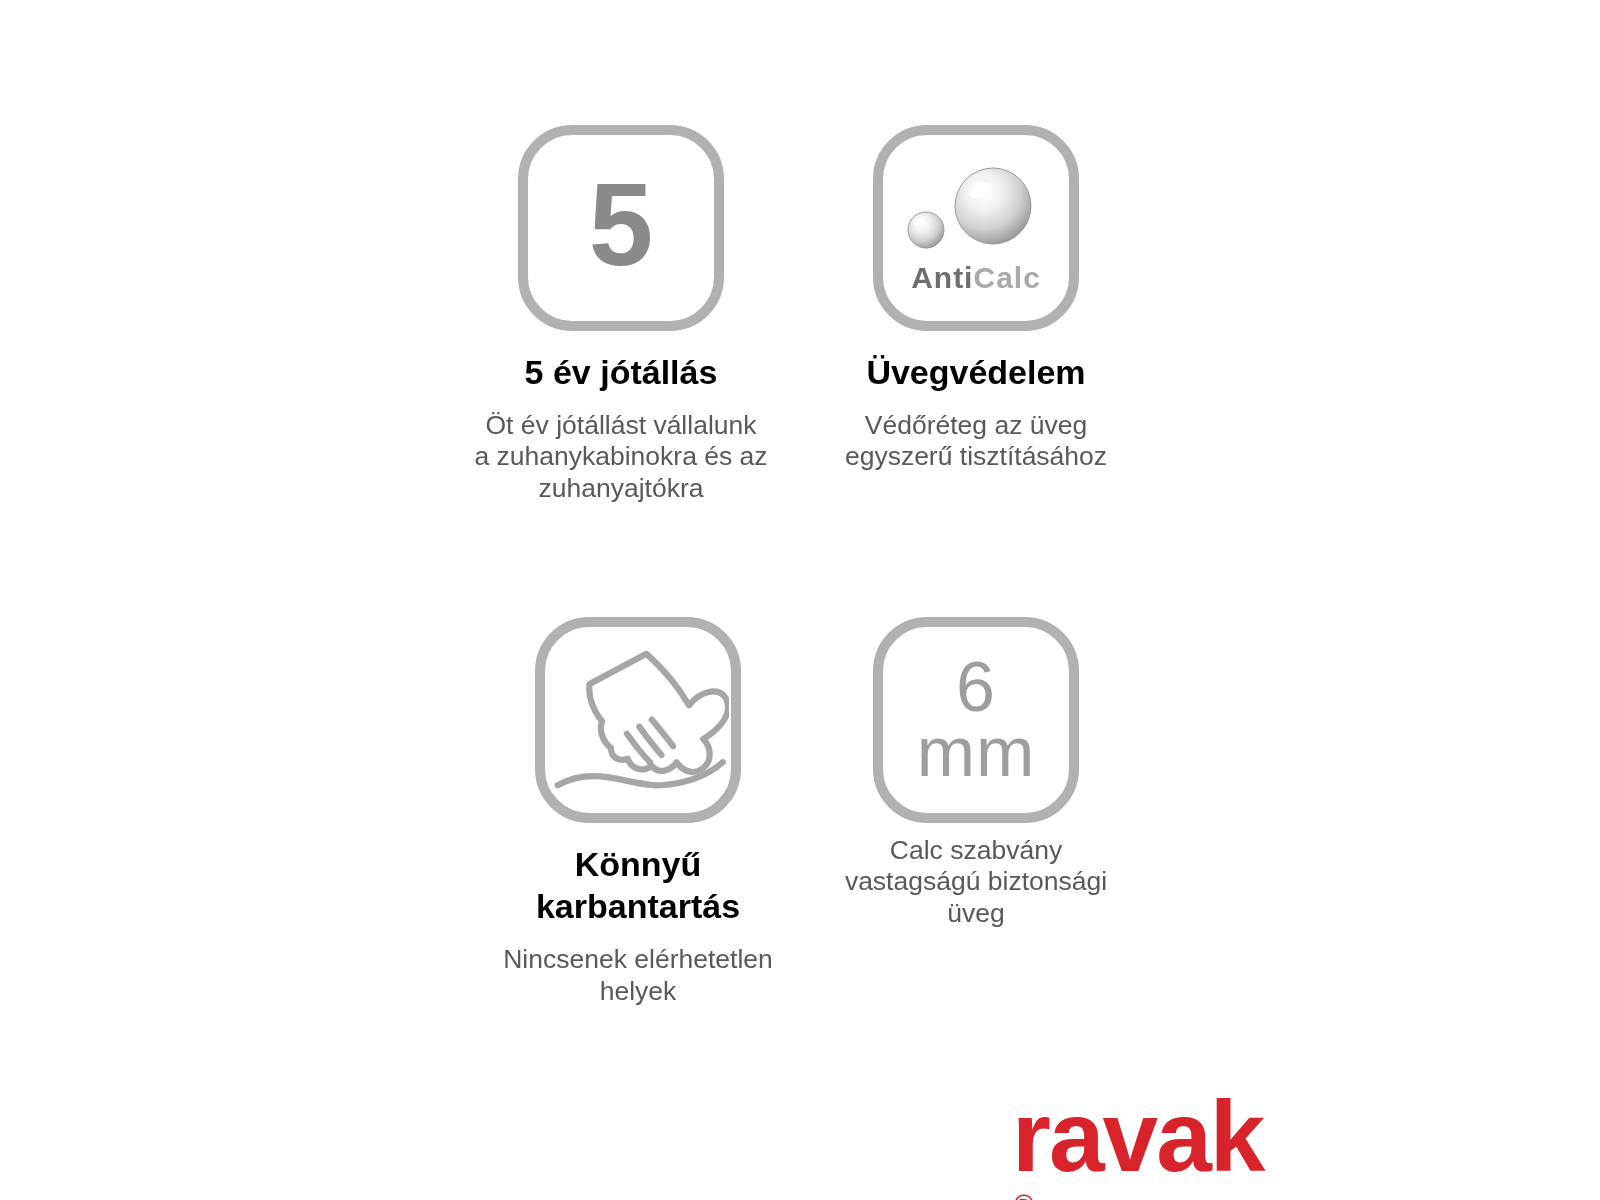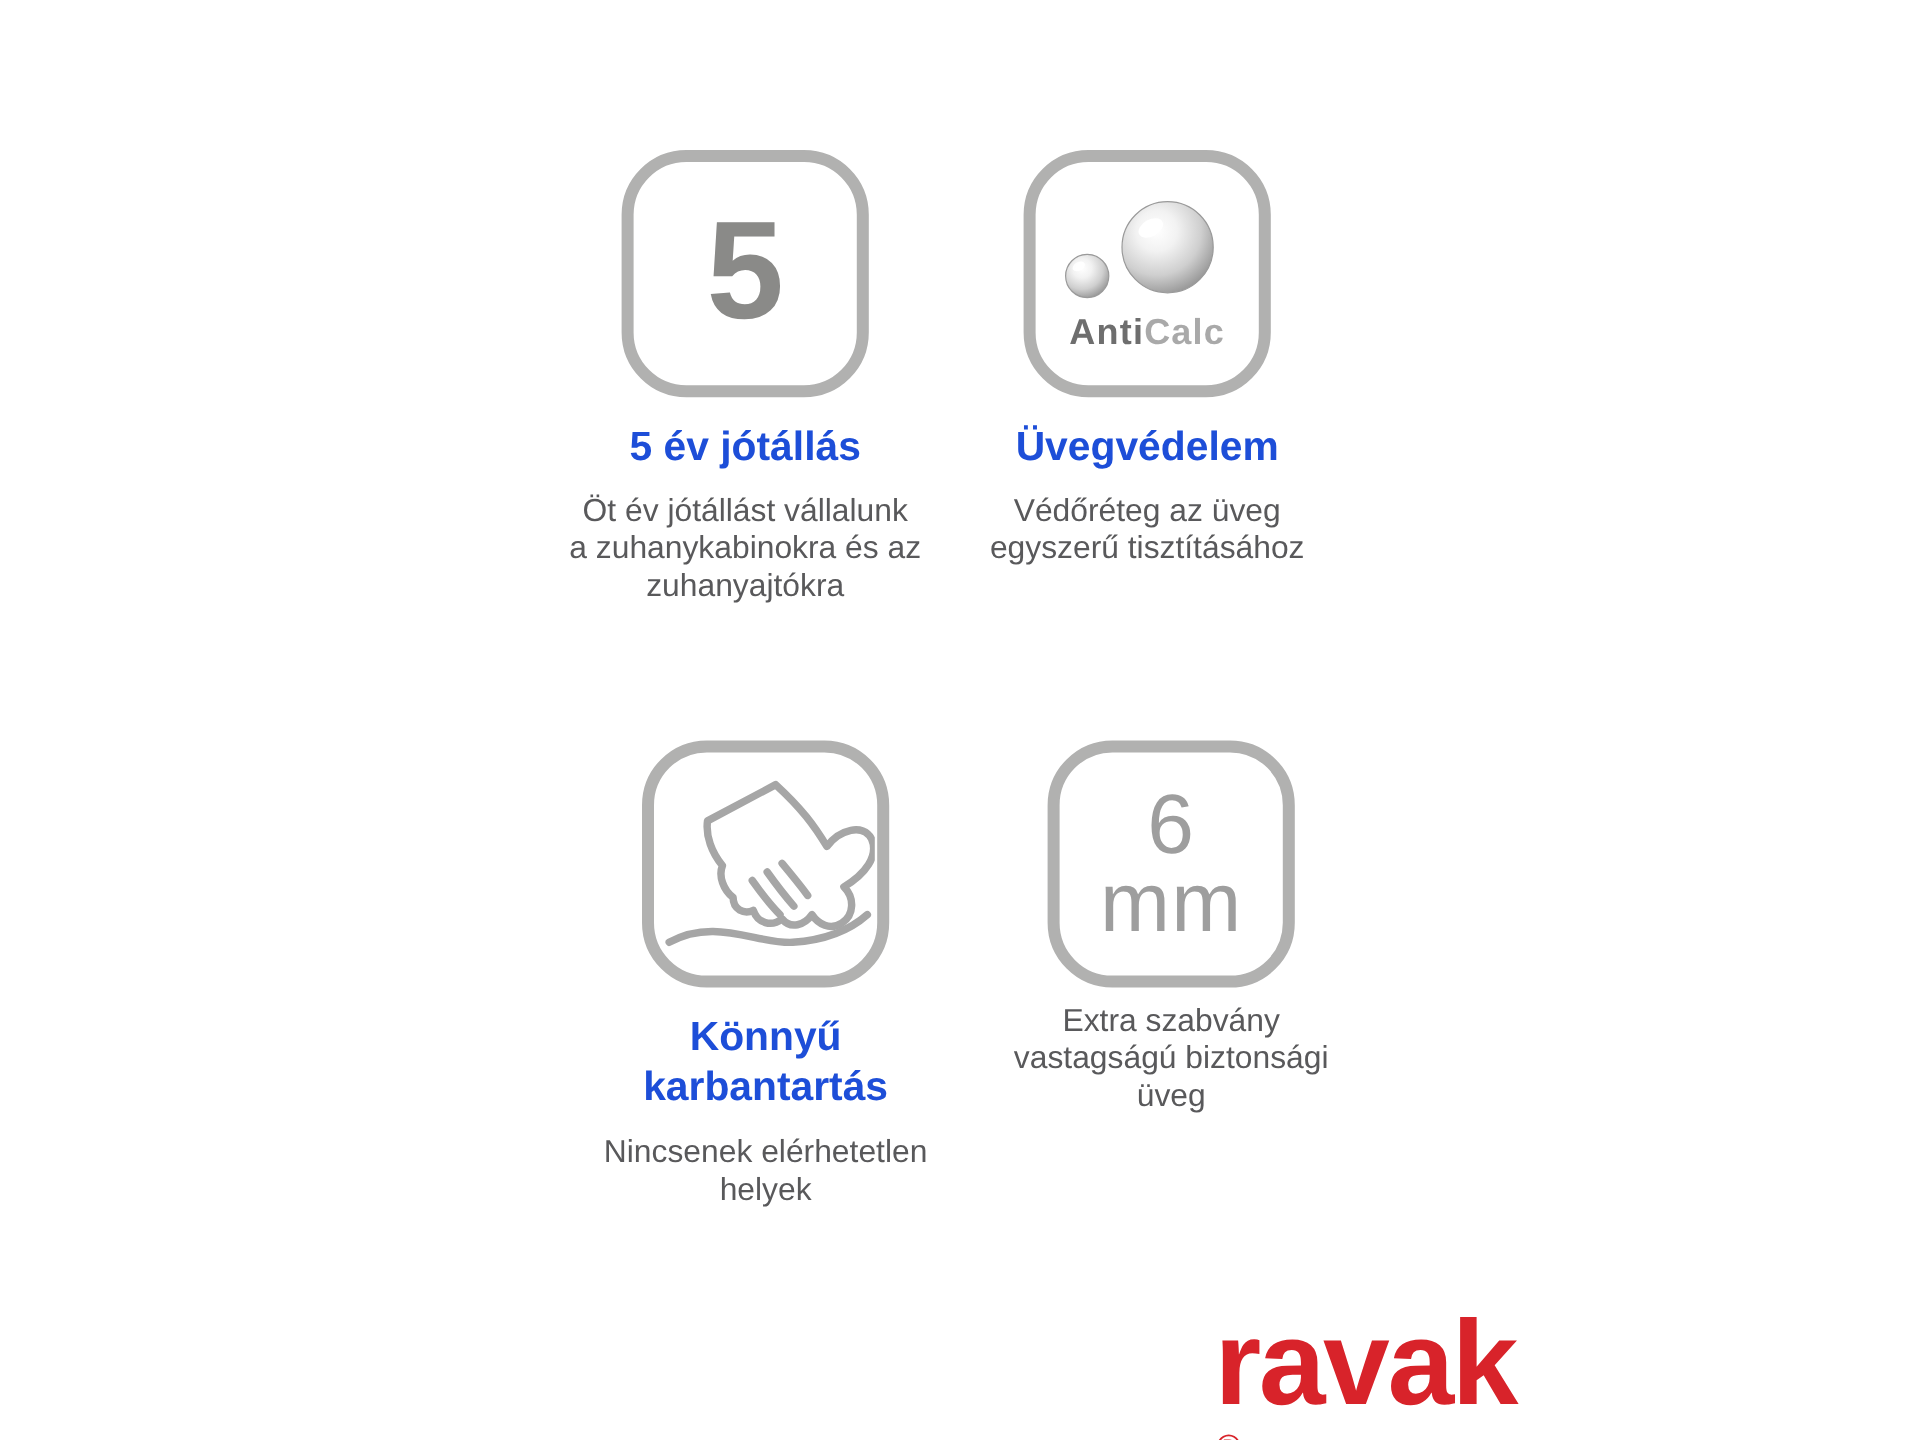--- a/index.html
+++ b/index.html
@@ -17,21 +17,21 @@
   }
   .feature {
     position: absolute;
     width: 380px;
     display: flex;
     flex-direction: column;
     align-items: center;
     text-align: center;
   }
   .pos-tl { left: 431px; top: 125px; }
-  .pos-tr { left: 766px; top: 125px; }
+  .pos-tr { left: 786px; top: 125px; }
   .pos-bl { left: 448px; top: 617px; }
   .pos-br { left: 786px; top: 617px; }
   .badge {
     width: 206px;
     height: 206px;
     box-sizing: border-box;
     border: 10px solid #b1b1b0;
     border-radius: 54px;
     display: flex;
     flex-direction: column;
@@ -60,21 +60,21 @@
     font-weight: 600;
     letter-spacing: 1px;
     margin-top: 4px;
     line-height: 1;
   }
   .anticalc-label .anti { color: #6e6e6e; }
   .anticalc-label .calc { color: #a9a9a9; }
   .title {
     font-size: 34px;
     font-weight: bold;
-    color: #1d4ed8;
+    color: #000000;
     margin: 20px 0 5px 0;
     line-height: 1.24;
     white-space: pre-line;
   }
   .subtitle {
     font-size: 26.5px;
     font-weight: 400;
     color: #59595b;
     margin: 12px;
     line-height: 1.18;
@@ -173,21 +173,21 @@
 karbantartás</h3>
     <p class="subtitle">Nincsenek elérhetetlen
 helyek</p>
   </section>
 
   <section class="feature pos-br">
     <div class="badge">
       <span class="badge-mm">6
 mm</span>
     </div>
-    <p class="subtitle">Extra szabvány
+    <p class="subtitle">Calc szabvány
 vastagságú biztonsági
 üveg</p>
   </section>
 
   <div class="logo">
     <span class="word">ravak</span>
     <span class="reg">®</span>
   </div>
 
 </div>

